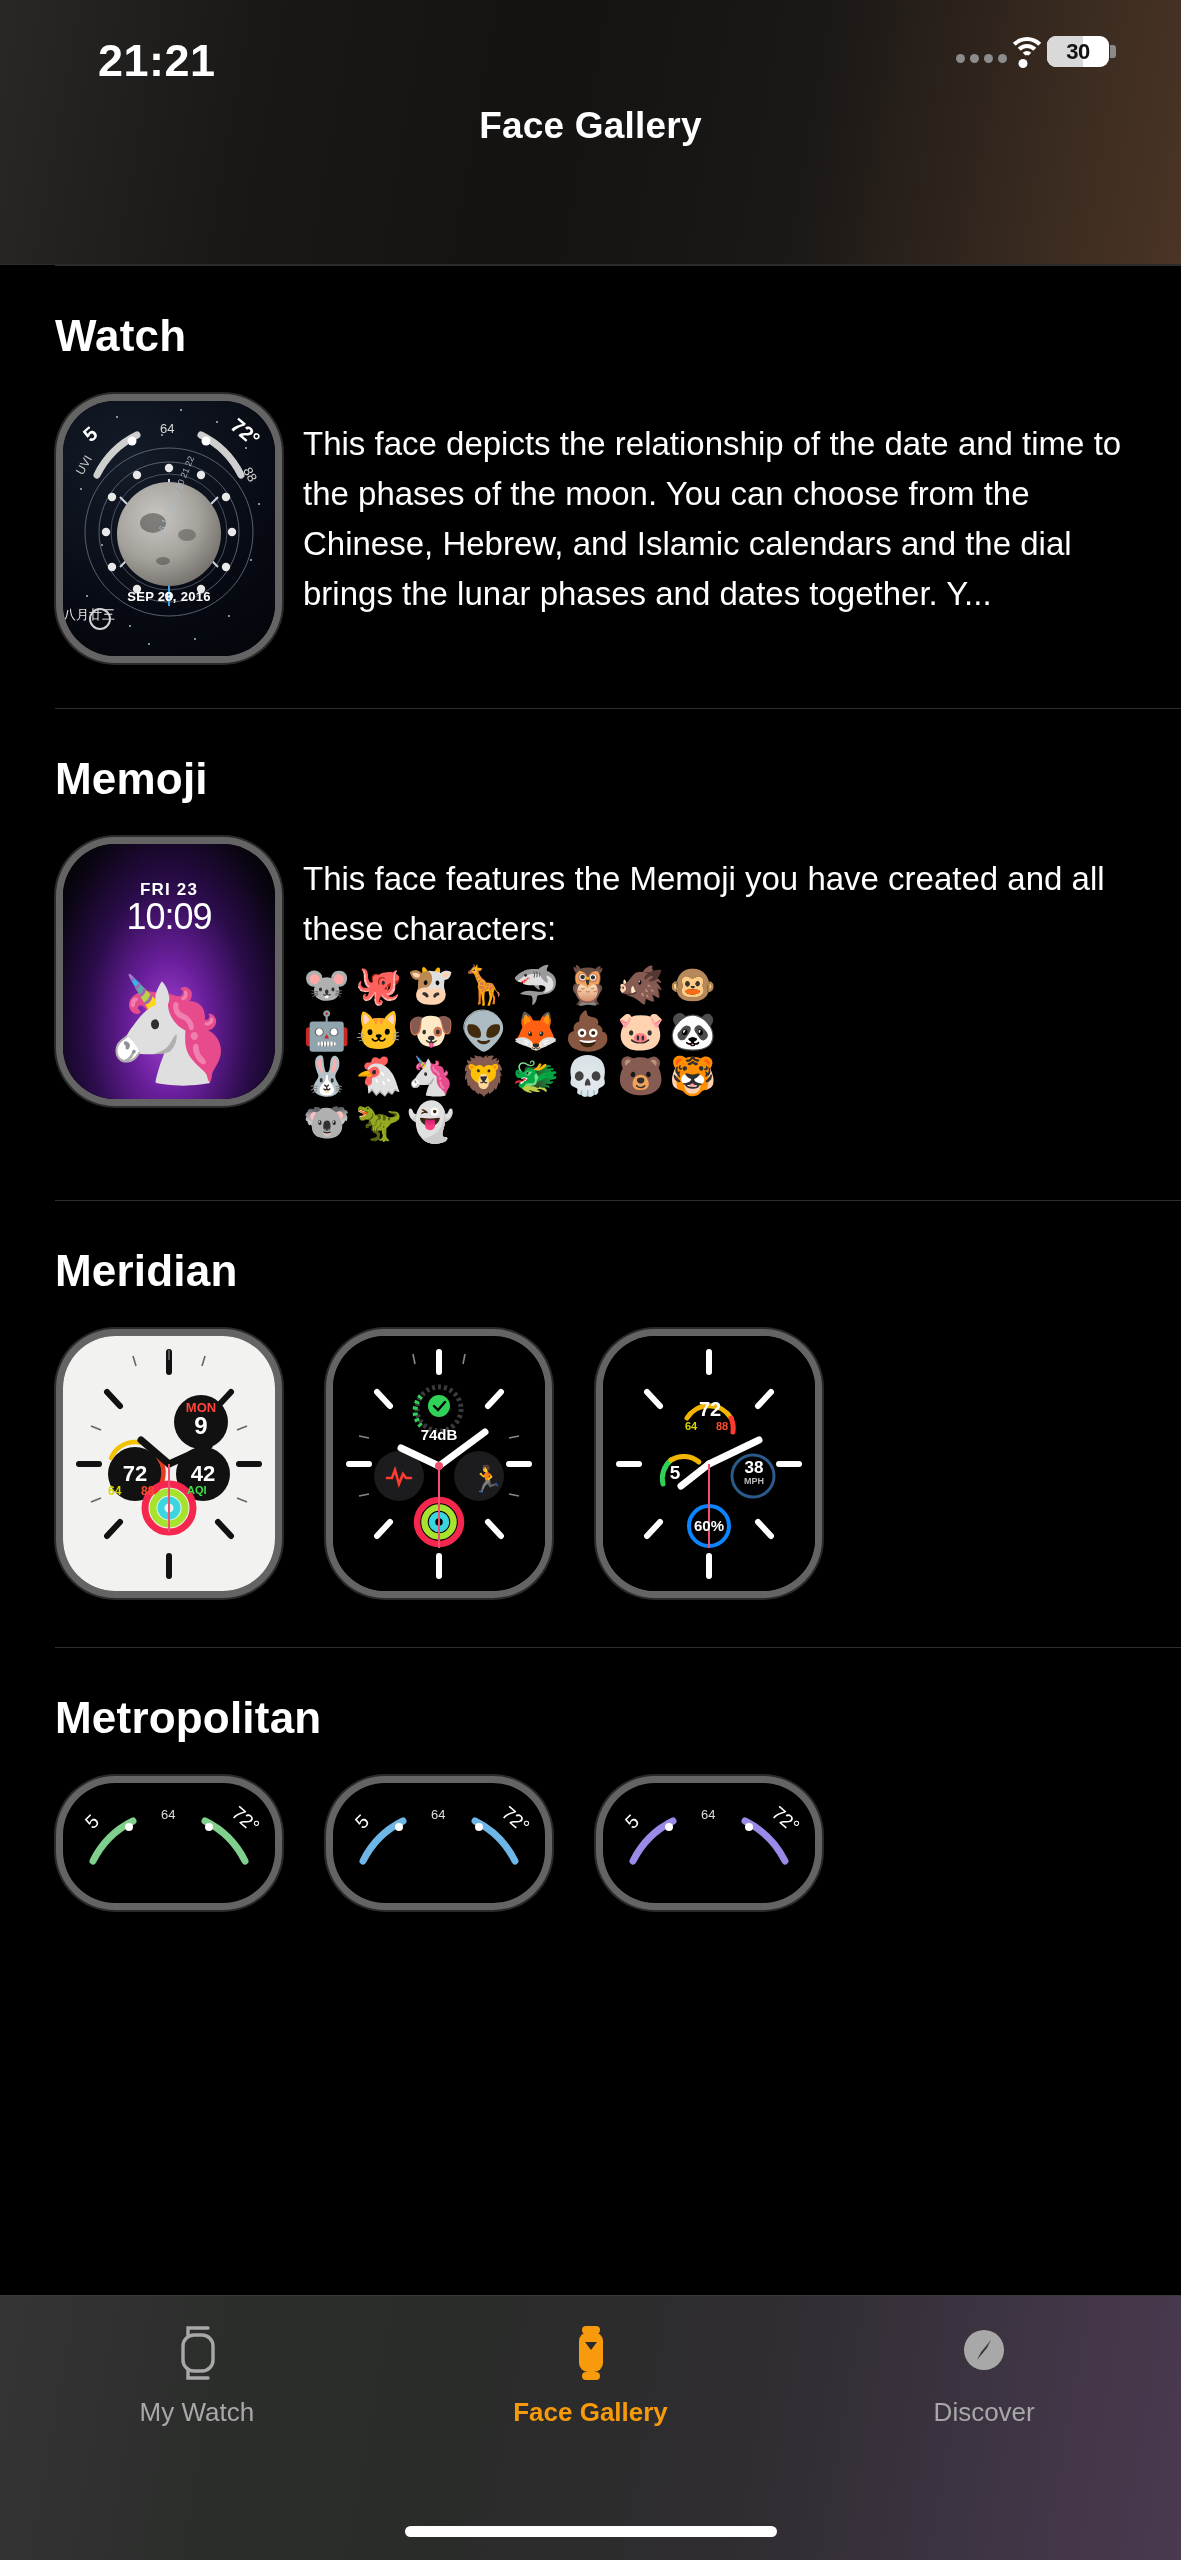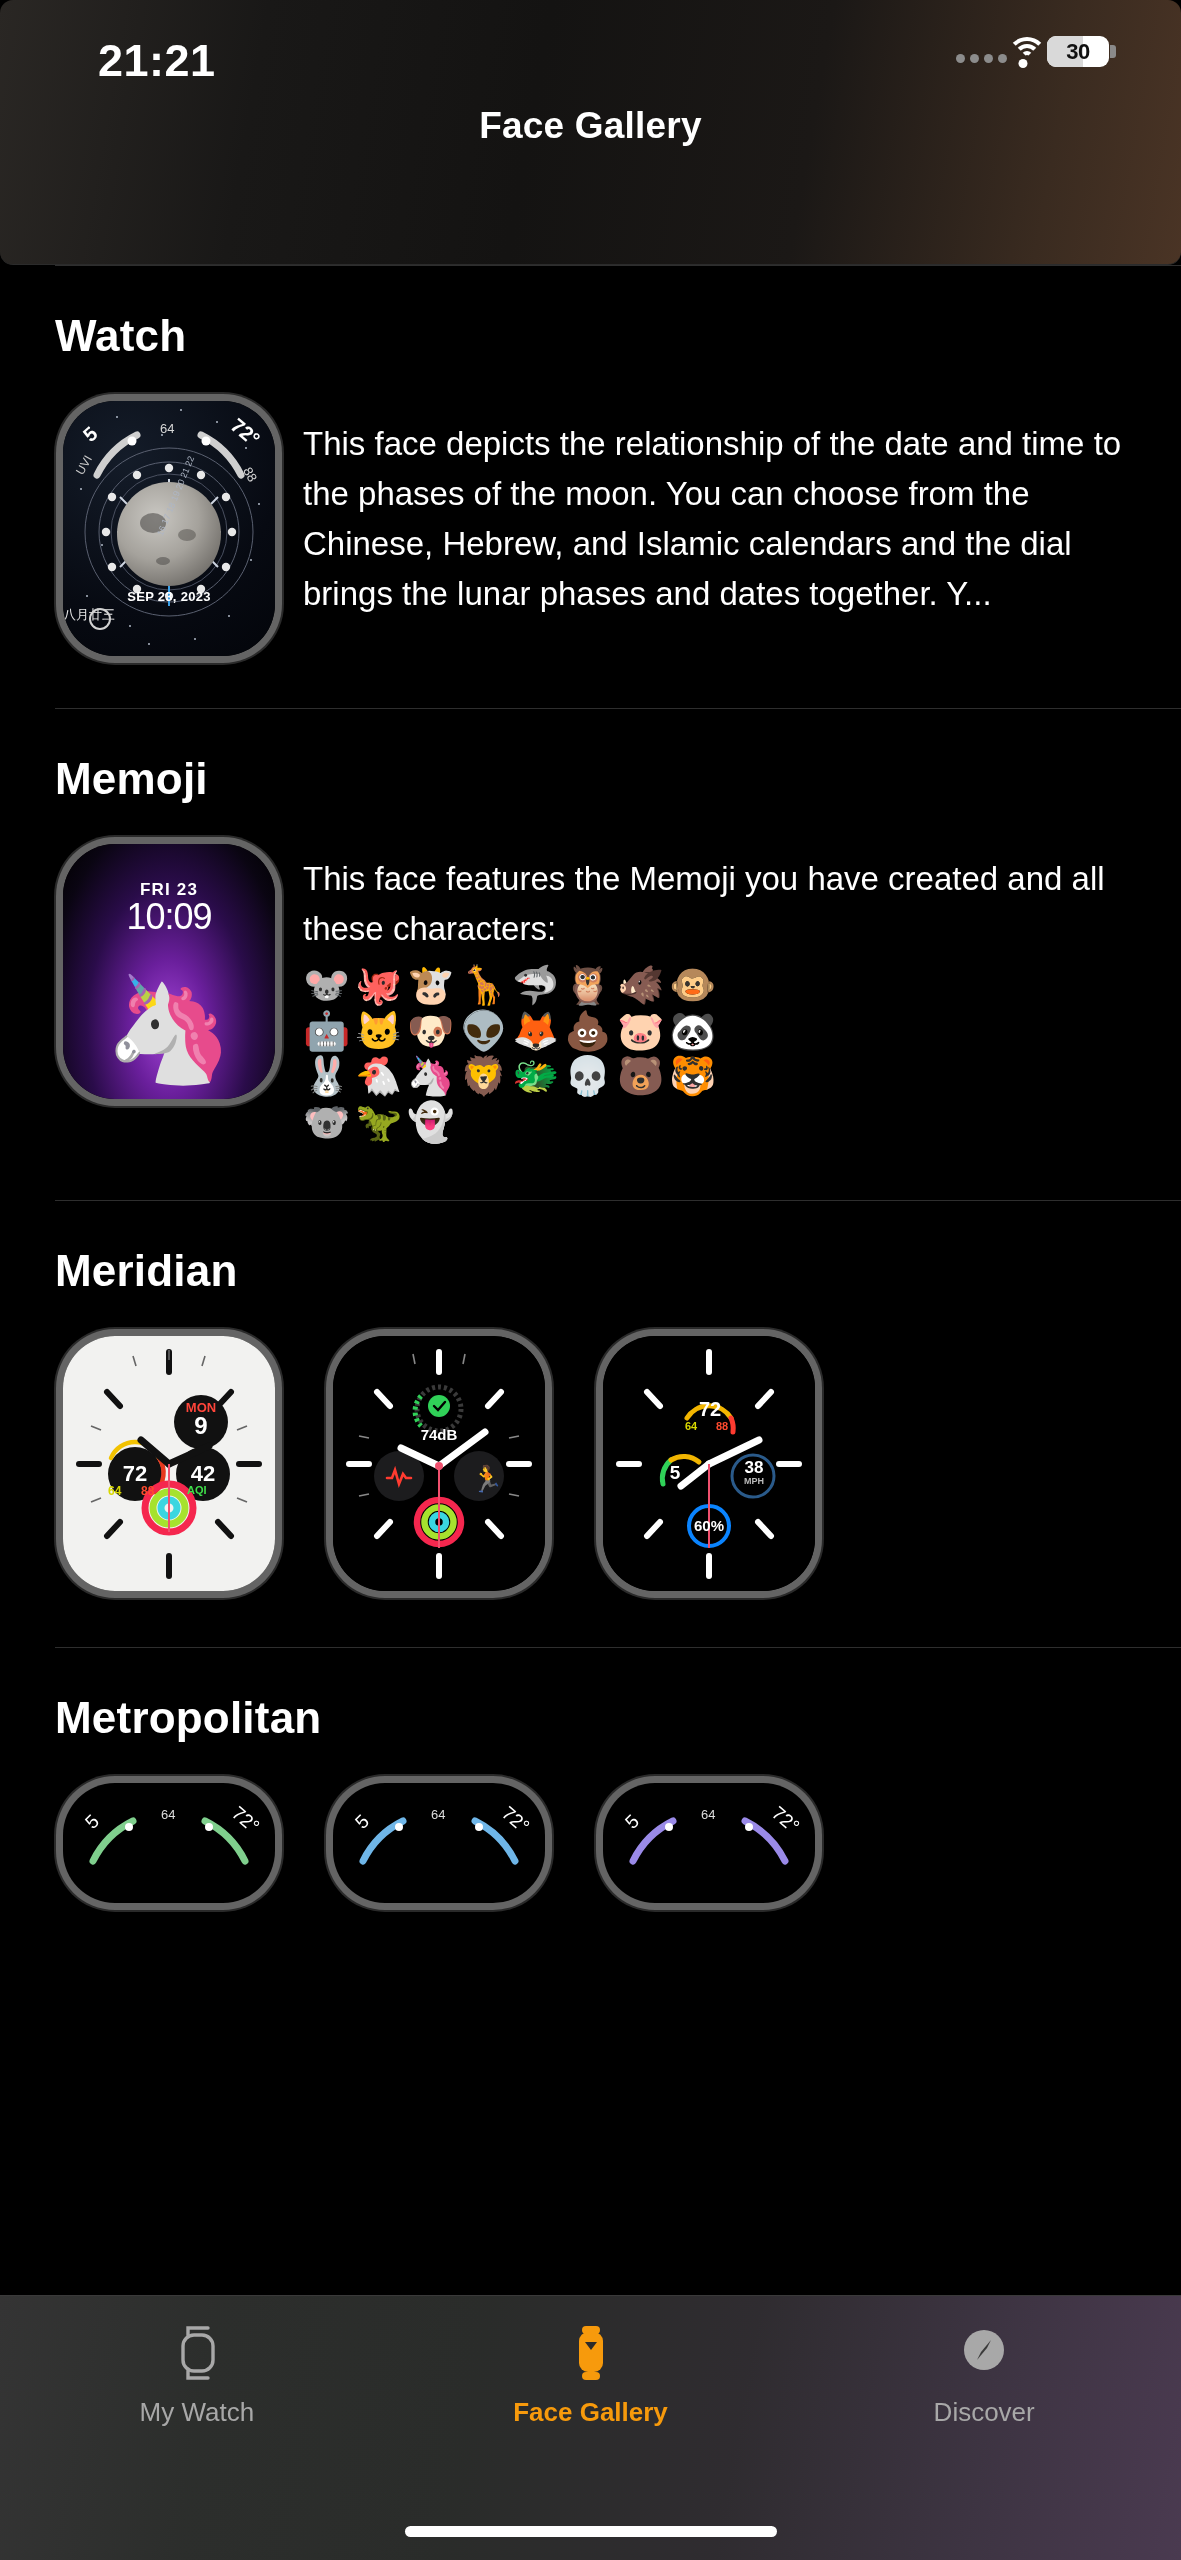--- a/index.html
+++ b/index.html
@@ -2,21 +2,21 @@
 <html><head>
 <meta charset="utf-8">
 <style>
   * { margin:0; padding:0; box-sizing:border-box; }
   html,body { width:1181px; height:2560px; background:#000; overflow:hidden;
     font-family:"Liberation Sans", sans-serif; -webkit-font-smoothing:antialiased; }
 
   
   .topchrome{ position:absolute; left:0; top:0; width:1181px; height:265px;
     background:linear-gradient(100deg,#2a2724 0%,#191817 22%,#141312 45%,#1b1816 68%,#3a2b20 88%,#4a3425 100%);
-    border-bottom:1px solid #2b2b2b; z-index:20;border-radius:13px; }
+    border-bottom:1px solid #2b2b2b; z-index:20; }
   .statusbar{ position:absolute; left:0; top:0; width:1181px; height:110px; }
   .sb-time{ position:absolute; left:98px; top:35px; font-size:45px; font-weight:600;
     color:#fff; letter-spacing:.5px; }
   .sb-right{ position:absolute; right:72px; top:36px; display:flex; align-items:center; }
   .sig-dots{ display:flex; gap:5px; align-items:flex-end; height:22px; }
   .sig-dots i{ display:block; width:9px; height:9px; border-radius:50%; background:#8c8c8c; }
   .wifi{ position:relative; width:40px; height:30px; }
   .wifi span{ position:absolute; left:50%; border:4.5px solid #fff; border-bottom-color:transparent;
     border-left-color:transparent; border-right-color:transparent; border-radius:50%; transform:translateX(-50%); }
   .wifi .w1{ width:40px; height:40px; top:0; }
@@ -158,21 +158,21 @@
           <line x1="106" y1="131" x2="78" y2="105" stroke="#fff" stroke-width="6" stroke-linecap="round"></line>
           <line x1="106" y1="131" x2="132" y2="95" stroke="#fff" stroke-width="6" stroke-linecap="round"></line>
           <line x1="106" y1="131" x2="106" y2="205" stroke="#3aa0e8" stroke-width="2"></line>
         </svg>
         <div class="moonface"></div>
         <div style="position:absolute;left:22px;top:22px;font-size:20px;color:#fff;font-weight:600;transform:rotate(-42deg)">5</div>
         <div style="position:absolute;left:11px;top:57px;font-size:12px;color:#c9c9c9;transform:rotate(-60deg)">UVI</div>
         <div style="position:absolute;right:15px;top:20px;font-size:20px;color:#fff;font-weight:600;transform:rotate(40deg)">72°</div>
         <div style="position:absolute;left:97px;top:20px;font-size:13px;color:#d7d7d7">64</div>
         <div style="position:absolute;right:18px;top:66px;font-size:13px;color:#d7d7d7;transform:rotate(62deg)">88</div>
-        <div style="position:absolute;left:0;right:0;bottom:52px;text-align:center;font-size:13px;color:#fff;font-weight:600;letter-spacing:.3px">SEP 23, 2023</div>
+        <div style="position:absolute;left:0;right:0;bottom:52px;text-align:center;font-size:13px;color:#fff;font-weight:600;letter-spacing:.3px">SEP 23, 2016</div>
         <div style="position:absolute;left:0;right:0;bottom:32px;text-align:left;font-size:13px;color:#e8e8e8">八月廿三</div>
         <div style="position:absolute;left:26px;bottom:26px;width:22px;height:22px;border:2px solid #d2d2d2;border-radius:50%"></div>
         <div style="position:absolute;left:70px;top:90px;font-size:9px;color:#aeb6c4;transform:rotate(-68deg)">16 17 18 19 20 21 22</div>
       </div>
       <div class="desc">This face depicts the relationship of the date and time to the phases of the moon. You can choose from the Chinese, Hebrew, and Islamic calendars and the dial brings the lunar phases and dates together. Y...</div>
     </div>
   </div>
 
   <div class="section" style="margin-top:52px">
     <div class="hr"></div>

